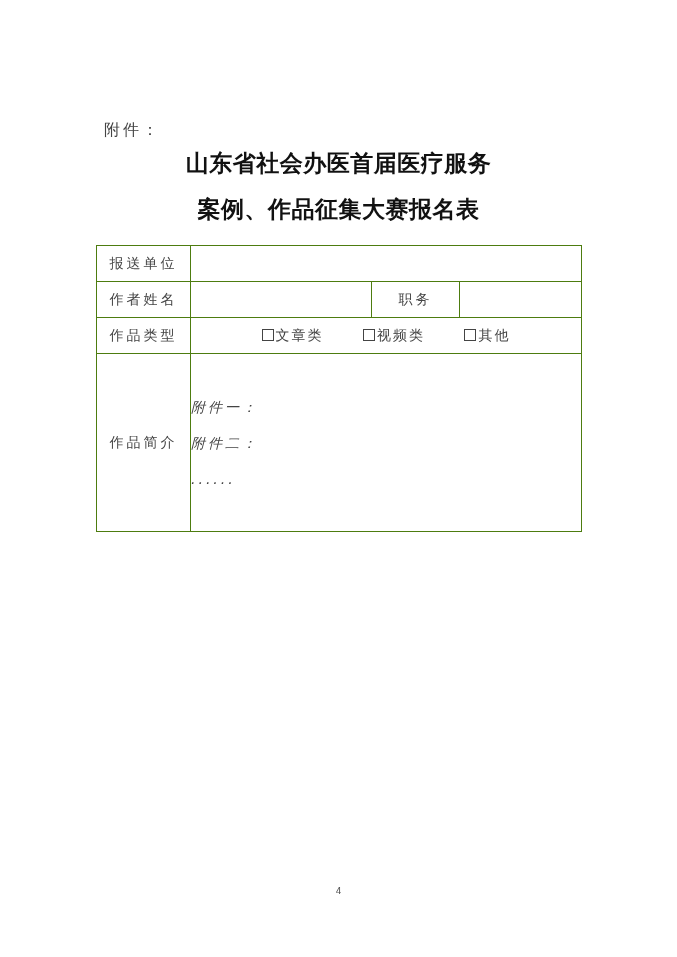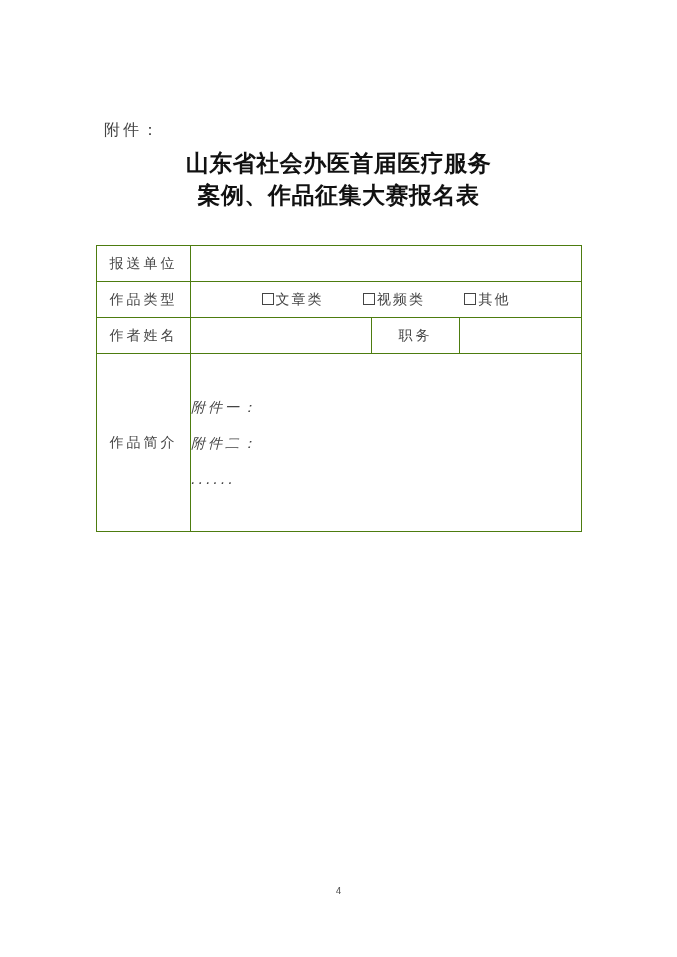--- a/index.html
+++ b/index.html
@@ -4,21 +4,21 @@
 <style>
   html, body { margin: 0; padding: 0; background: #ffffff; }
   body { width: 677px; height: 957px; position: relative; overflow: hidden;
          font-family: "DejaVu Sans", sans-serif; color: #333; }
   .attach-label { position: absolute; left: 104px; top: 120px; font-size: 16px;
                   letter-spacing: 3px; color: #444; }
   .title { position: absolute; left: 0; width: 677px; text-align: center;
            font-size: 23px; font-weight: bold; color: #111; letter-spacing: 0.5px;
            font-family: Liberation Mono, monospace; }
   .title.l1 { top: 148px; }
-  .title.l2 { top: 180px; }
+  .title.l2 { top: 194px; }
   table.form { position: absolute; left: 96px; top: 245px; width: 485px;
                border-collapse: collapse; table-layout: fixed; }
   table.form td { border: 1px solid #4d7c0f; font-size: 14px; color: #444;
                   letter-spacing: 3px; padding: 0; vertical-align: middle; }
   td.lbl { text-align: center; }
   tr.r { height: 36px; }
   tr.intro { height: 160px; }
   tr.att { height: 178px; }
   .types { text-align: center; }
   .opt { display: inline-block; margin: 0 16px; letter-spacing: 2px; }
@@ -42,32 +42,32 @@
       <col style="width:181px">
       <col style="width:88px">
       <col style="width:122px">
   </colgroup>
   <tbody>
       <tr class="r">
     <td class="lbl">报送单位</td>
     <td colspan="3"></td>
   </tr>
   <tr class="r">
+    <td class="lbl">作者姓名</td>
+    <td></td>
+    <td class="lbl">职务</td>
+    <td></td>
+  </tr>
+  <tr class="r">
     <td class="lbl">作品类型</td>
     <td colspan="3" class="types">
       <span class="opt"><span class="box"></span><span>文章类</span></span>
       <span class="opt"><span class="box"></span><span>视频类</span></span>
       <span class="opt"><span class="box"></span><span>其他</span></span>
     </td>
-  </tr>
-  <tr class="r">
-    <td class="lbl">作者姓名</td>
-    <td></td>
-    <td class="lbl">职务</td>
-    <td></td>
   </tr>
   <tr class="att">
     <td class="lbl">作品简介</td>
     <td colspan="3" class="attlist">
       <div class="att-line">附件一：</div>
       <div class="att-line">附件二：</div>
       <div class="att-line">......</div>
     </td>
   </tr>
 </tbody>

